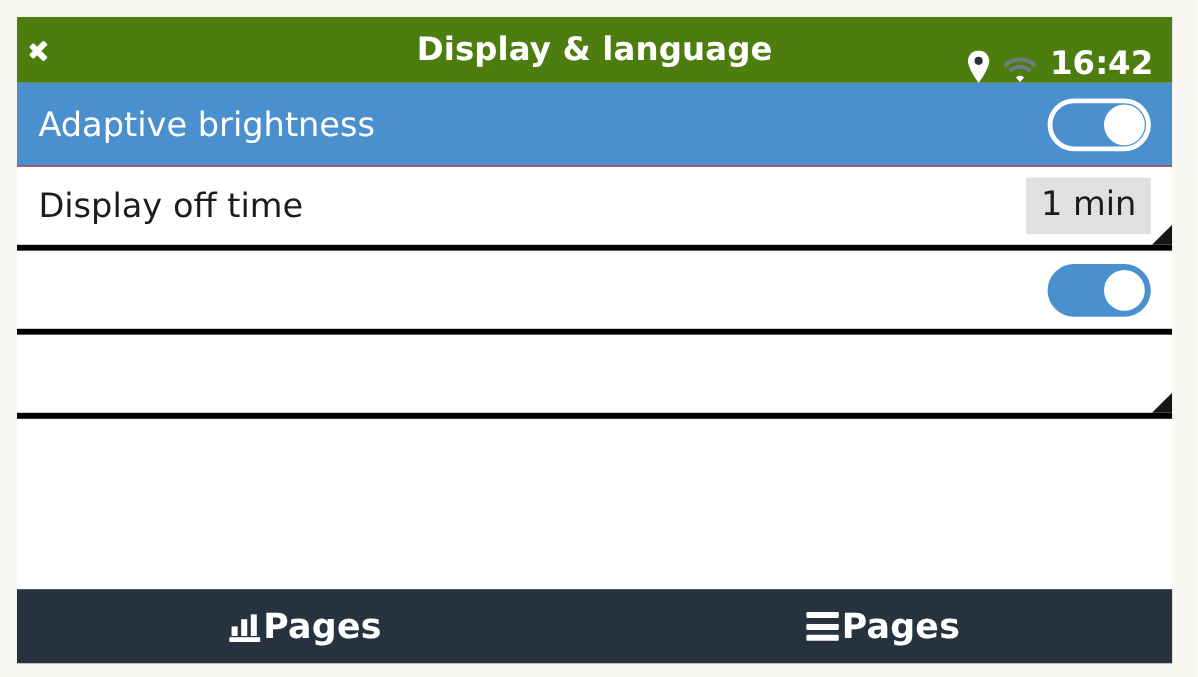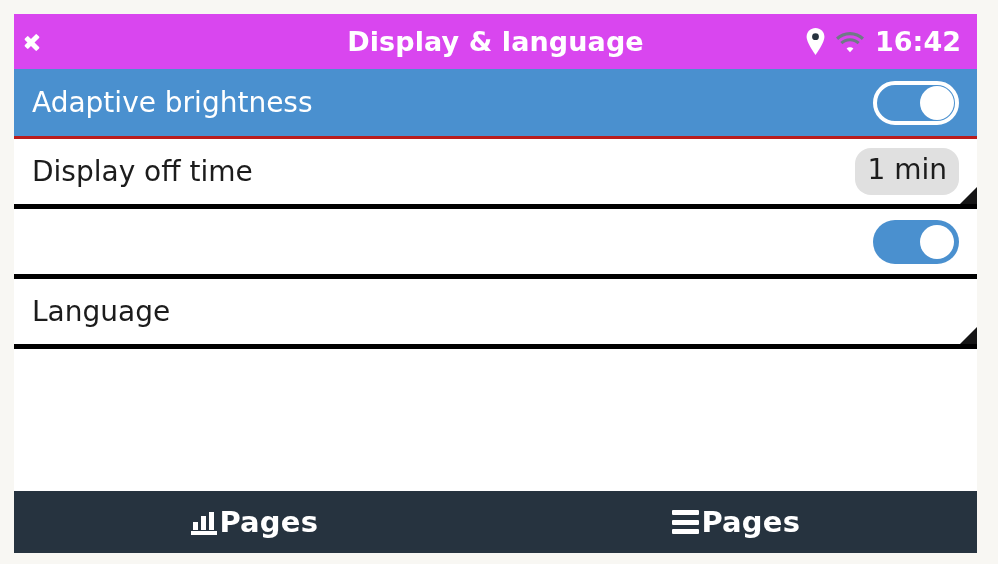--- a/index.html
+++ b/index.html
@@ -27,21 +27,21 @@
     flex-direction: column;
     box-sizing: border-box;
     overflow: hidden;
   }
 
   
   .header {
     position: relative;
     height: 55px;
     flex: 0 0 55px;
-    background: #d946ef;
+    background: #4d7c0f;
     display: flex;
     align-items: center;
     box-sizing: border-box;
   }
   .back-btn {
     width: 62px;
     height: 55px;
     display: flex;
     align-items: center;
     justify-content: center;
@@ -82,21 +82,21 @@
     font-weight: bold;
     letter-spacing: 0.1px;
     pointer-events: none;
   }
   .header-right {
     position: absolute;
     right: 16px;
     top: 0;
     height: 55px;
     display: flex;
-    align-items: center;
+    align-items: flex-end;
     gap: 11px;
   }
   .pin-icon {
     width: 19px;
     height: 27px;
     position: relative;
   }
   .pin-icon svg { display: block; }
   .wifi-icon {
     width: 28px;
@@ -125,21 +125,21 @@
     flex: 0 0 70px;
     display: flex;
     align-items: center;
     padding: 0 18px 0 18px;
     box-sizing: border-box;
     background: #ffffff;
     border-bottom: 5px solid #000000;
   }
   .row.selected {
     background: #4a90cf;
-    border-bottom: 3px solid #b91c1c;
+    border-bottom: 1px solid #b91c1c;
   }
   .row-label {
     font-size: 28px;
     color: #1c1c1c;
     font-weight: normal;
     white-space: nowrap;
   }
   .row.selected .row-label {
     color: #ffffff;
   }
@@ -149,21 +149,21 @@
     align-items: center;
   }
 
   
   .value-badge {
     background: #e0e0e0;
     color: #1c1c1c;
     font-size: 28px;
     line-height: 1;
     padding: 8px 12px 11px 12px;
-    border-radius: 16px;
+    border-radius: 0;
     white-space: nowrap;
   }
 
   
   .corner-marker {
     position: absolute;
     right: 0;
     bottom: 0;
     width: 0;
     height: 0;
@@ -304,21 +304,20 @@
 
     <div class="row">
       <span class="row-right">
         <span class="toggle on">
           <span class="knob"></span>
         </span>
       </span>
     </div>
 
     <div class="row">
-      <span class="row-label">Language</span>
       <span class="corner-marker"></span>
     </div>
 
     <div class="row-spacer"></div>
   </div>
 
   <div class="footer">
 
     <div class="footer-btn">
       <span class="bars-icon">

